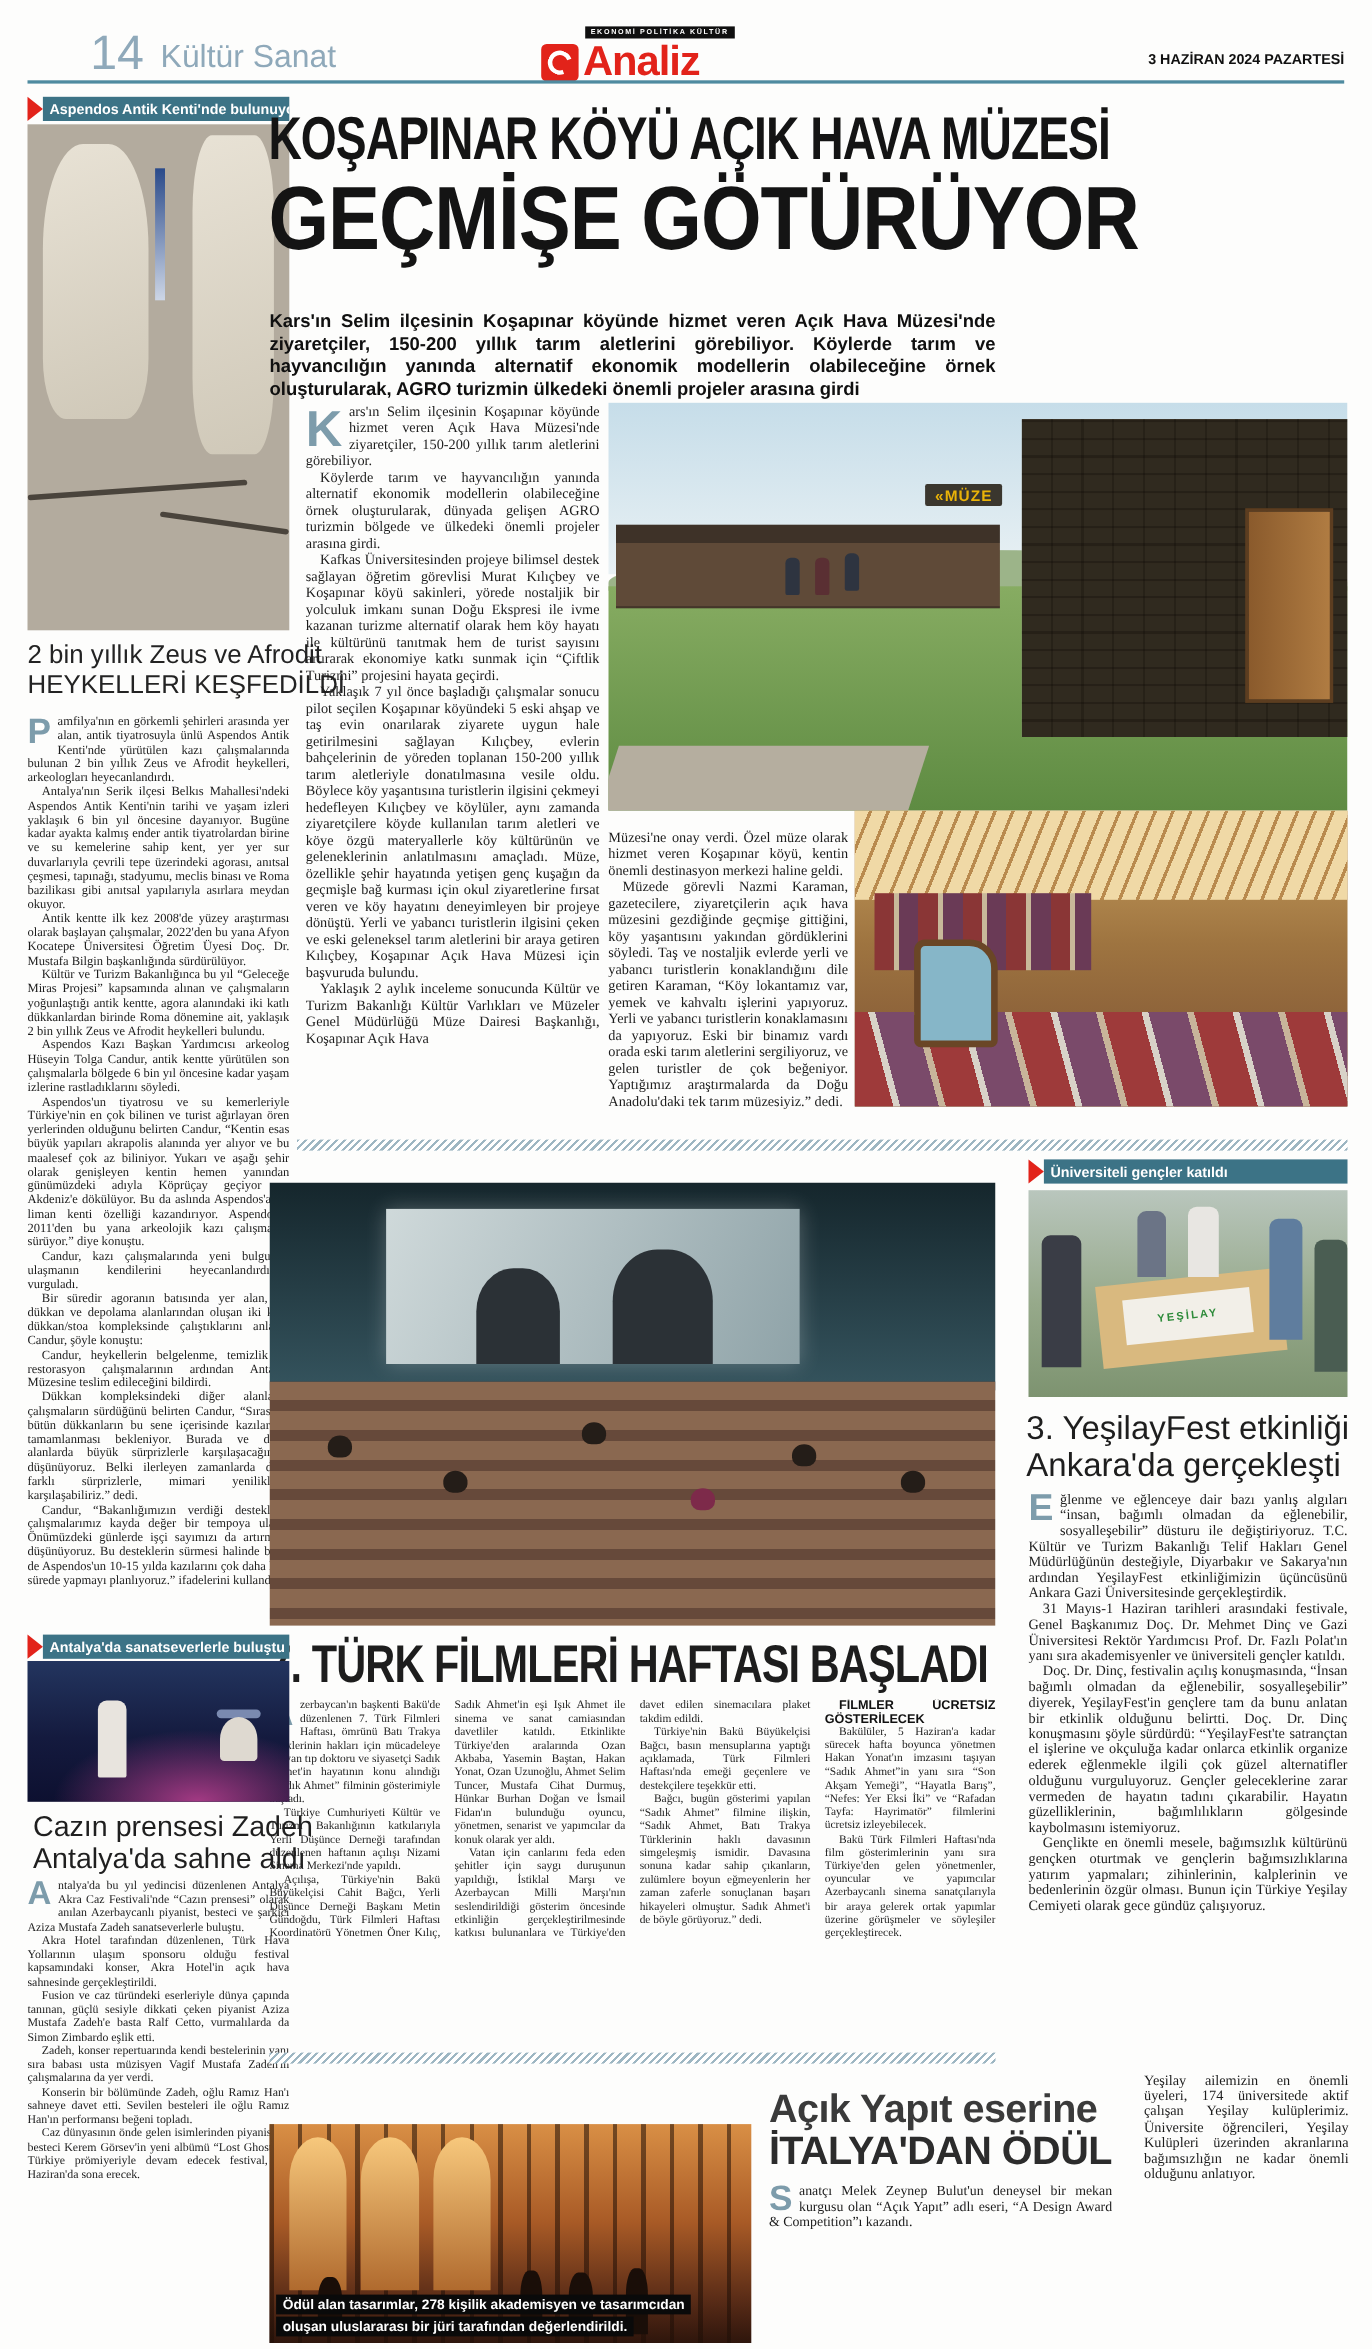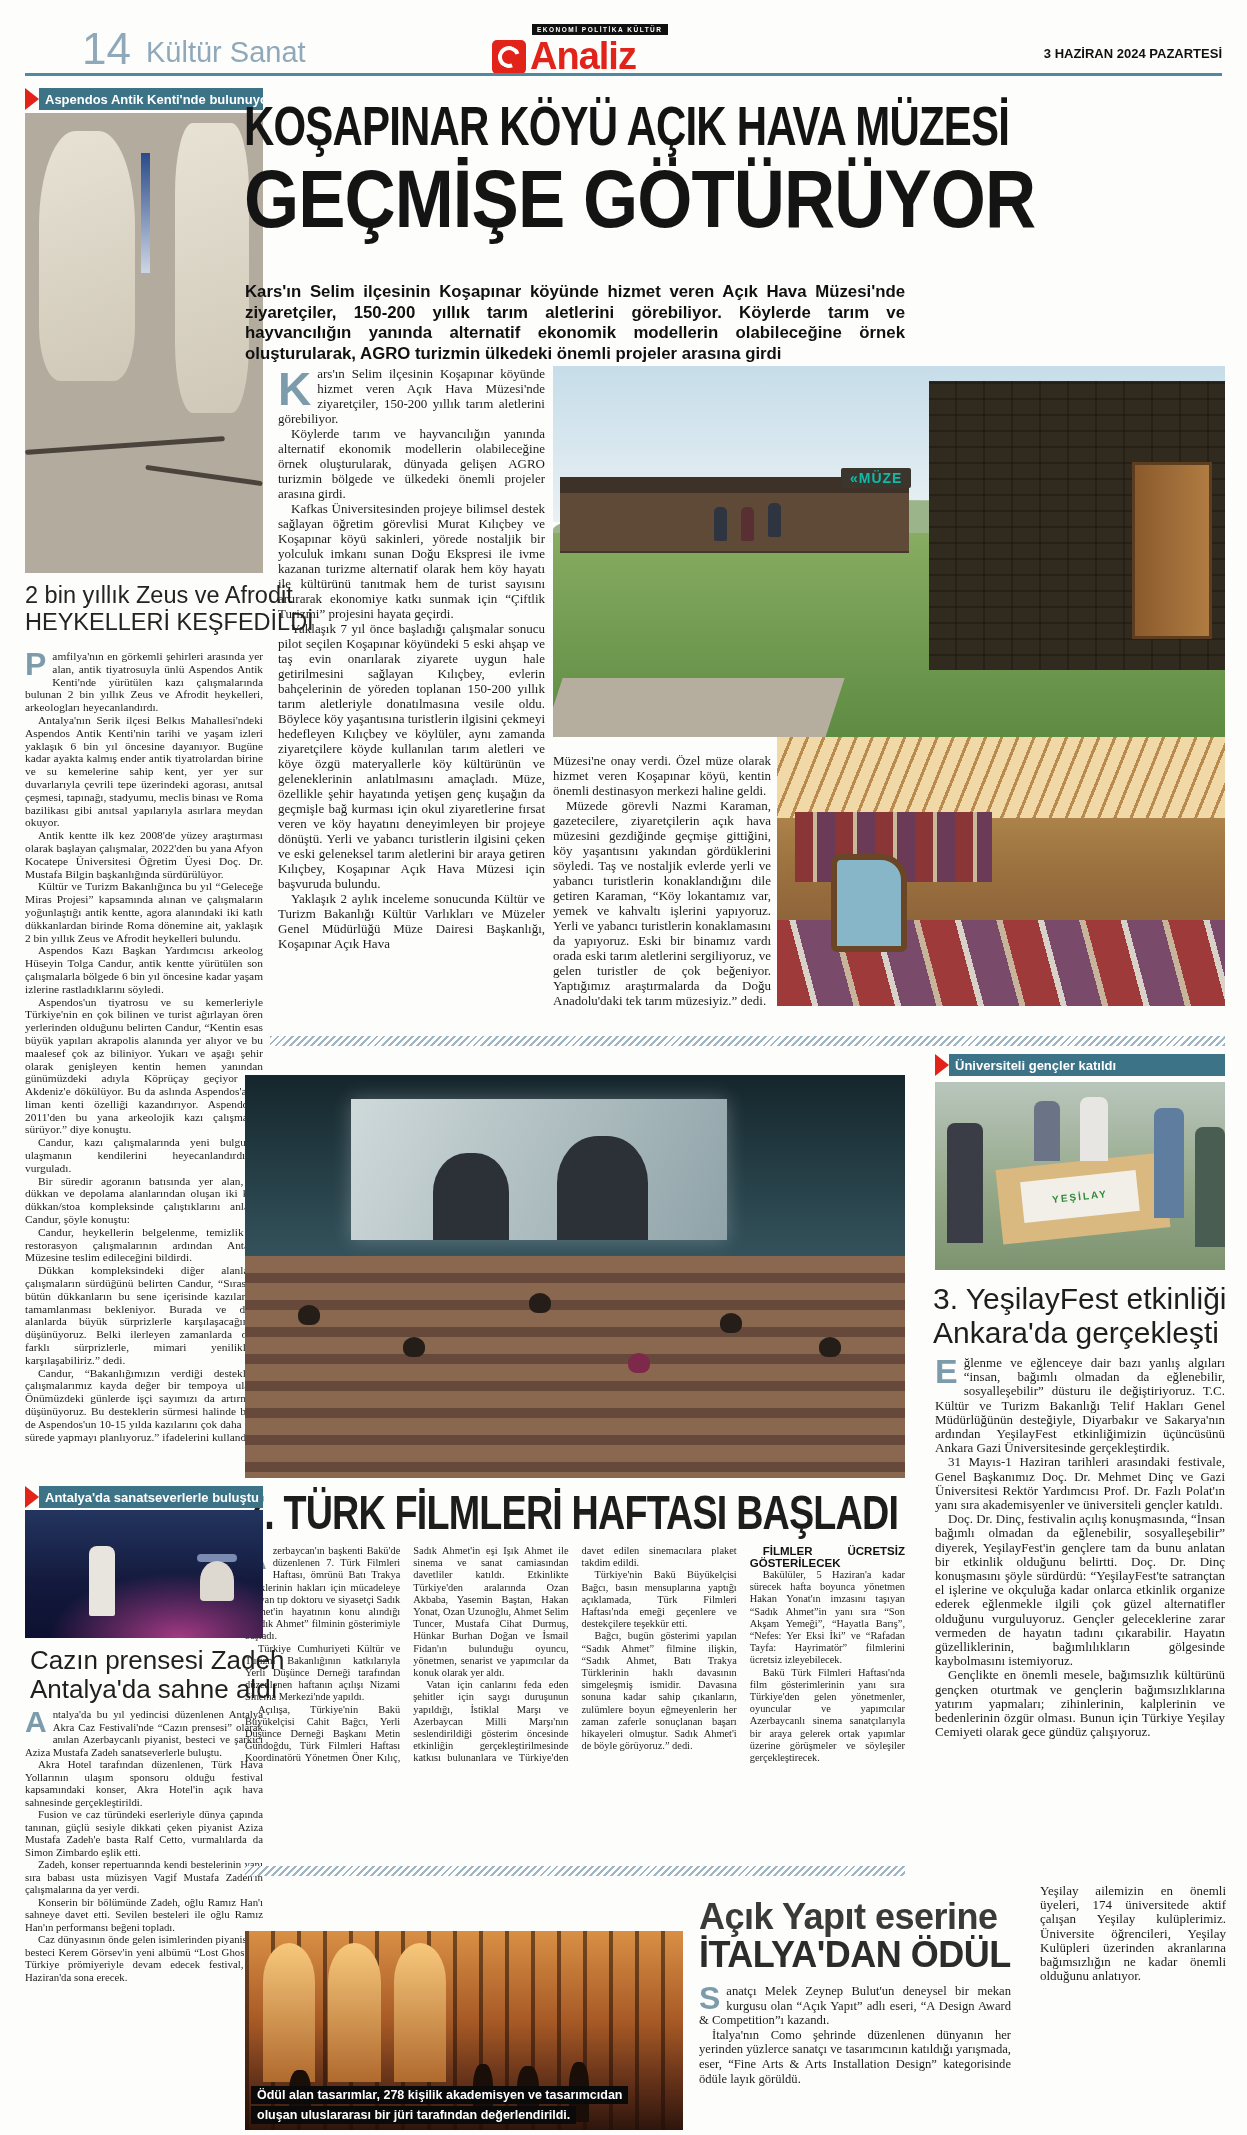--- a/index.html
+++ b/index.html
@@ -50,22 +50,22 @@
   .ph-stone .sky{position:absolute;left:0;top:0;right:0;height:42%;background:linear-gradient(180deg,#c6dde9,#e9f1f4);}
   .ph-stone .hill{position:absolute;left:0;top:36%;right:0;height:10%;background:#9cb489;border-radius:50% 50% 0 0/80% 80% 0 0;}
   .ph-stone .grass{position:absolute;left:0;top:45%;right:0;bottom:0;background:linear-gradient(180deg,#87ac62,#5e8b42);}
   .ph-stone .barn{position:absolute;left:1%;top:30%;width:52%;height:20%;background:linear-gradient(180deg,#3e3228 0 22%,#5f4a38 22% 100%);box-shadow:0 2px 0 #44362a;}
   .ph-stone .bld{position:absolute;right:0;top:4%;width:44%;height:78%;
       background:repeating-linear-gradient(0deg,#8d8679 0 14px,#6e675c 14px 16px),
                  repeating-linear-gradient(90deg,#968f82 0 26px,#7a7366 26px 28px);background-blend-mode:multiply;background-color:#948d80;}
   .ph-stone .door{position:absolute;right:2%;top:26%;width:11%;height:46%;background:linear-gradient(90deg,#8a5a2c,#b07c42);border:3px solid #5c3d20;}
   .ph-stone .path{position:absolute;left:0;bottom:0;width:42%;height:16%;background:#b5ae9f;transform:skewX(-18deg);}
   .ph-stone .person{position:absolute;width:13px;height:34px;background:#2e3440;border-radius:5px 5px 2px 2px;}
-  .muze-sign{position:absolute;background:#3a362e;color:#14b8a6;font:700 14px "Liberation Sans",sans-serif;
-             padding:2px 9px;border-radius:2px;letter-spacing:1px;margin-top:28px;}
+  .muze-sign{position:absolute;background:#3a362e;color:#eab308;font:700 14px "Liberation Sans",sans-serif;
+             padding:2px 9px;border-radius:2px;letter-spacing:1px;}
   .ph-interior{background:linear-gradient(180deg,#c9a05f 0%,#9e7440 45%,#7a4f33 100%);}
   .ph-interior .ceiling{position:absolute;left:0;top:0;right:0;height:30%;
       background:repeating-linear-gradient(112deg,#f0d9a6 0 12px,#b98a4e 12px 15px);}
   .ph-interior .wallrug{position:absolute;left:4%;top:28%;width:44%;height:26%;
       background:repeating-linear-gradient(90deg,#8a3636 0 18px,#c8b89a 18px 22px,#6a3a56 22px 40px);}
   .ph-interior .carpet{position:absolute;left:0;bottom:0;right:0;height:32%;
       background:repeating-linear-gradient(75deg,#9e3a3a 0 34px,#d8d2c8 34px 40px,#7a4a6a 40px 74px,#c8b49a 74px 80px);}
   .ph-interior .chair{position:absolute;left:12%;bottom:20%;width:64px;height:86px;
       background:#86b6c8;border:6px solid #6a4626;border-radius:10px 26px 6px 6px;}
   .ph-cinema .wall{position:absolute;left:0;top:0;right:0;height:47%;background:linear-gradient(180deg,#15262c,#35545e);}
@@ -276,16 +276,13 @@
     <span class="caption-chip">Ödül alan tasarımlar, 278 kişilik akademisyen ve tasarımcıdan</span>
     <span class="caption-chip">oluşan uluslararası bir jüri tarafından değerlendirildi.</span>
   </div>
 </div>
 <div class="abs midhead" style="left:699px;top:1898px;font-size:36px;font-weight:bold;color:#3a3a3a;letter-spacing:-0.5px;line-height:1.06;">
   <div>Açık Yapıt eserine</div>
   <div style="color:#2c2c2c;">İTALYA'DAN ÖDÜL</div>
 </div>
 <div class="abs body-text" style="left:699px;top:1984px;width:312px;height:128px;font-size:12.6px;line-height:14.6px;">
   <p class="first"><span class="dropcap" style="font-size:32px;">S</span><span>anatçı Melek Zeynep Bulut'un deneysel bir mekan kurgusu olan “Açık Yapıt” adlı eseri, “A Design Award &amp; Competition”ı kazandı.</span></p>
-  <div>
-      <p class="para">İtalya'nın Como şehrinde düzenlenen dünyanın her yerinden yüzlerce sanatçı ve tasarımcının katıldığı yarışmada, eser, “Fine Arts &amp; Arts Installation Design” kategorisinde ödüle layık görüldü.</p>
-    </div>
 </div>
 
 </body></html>

